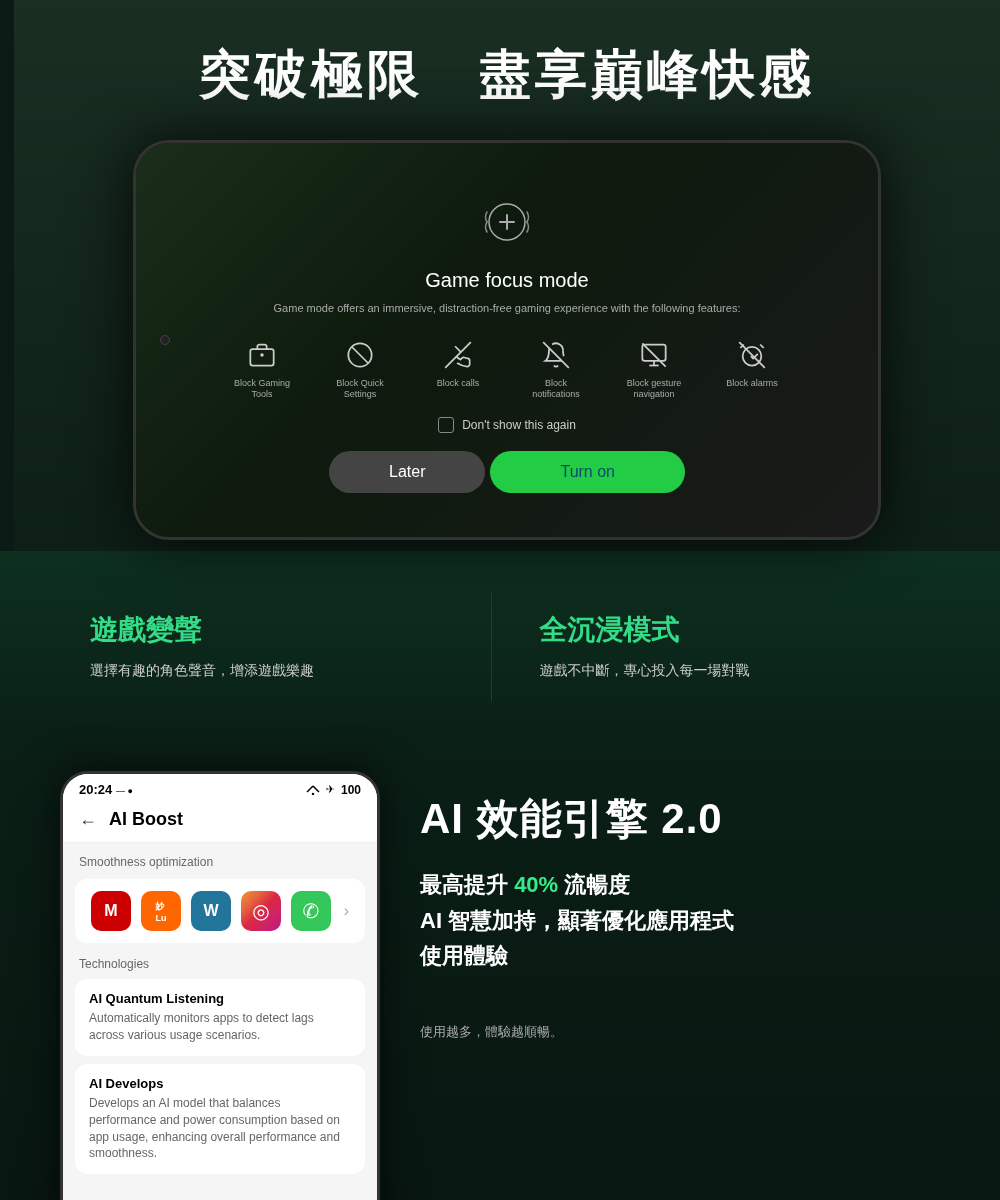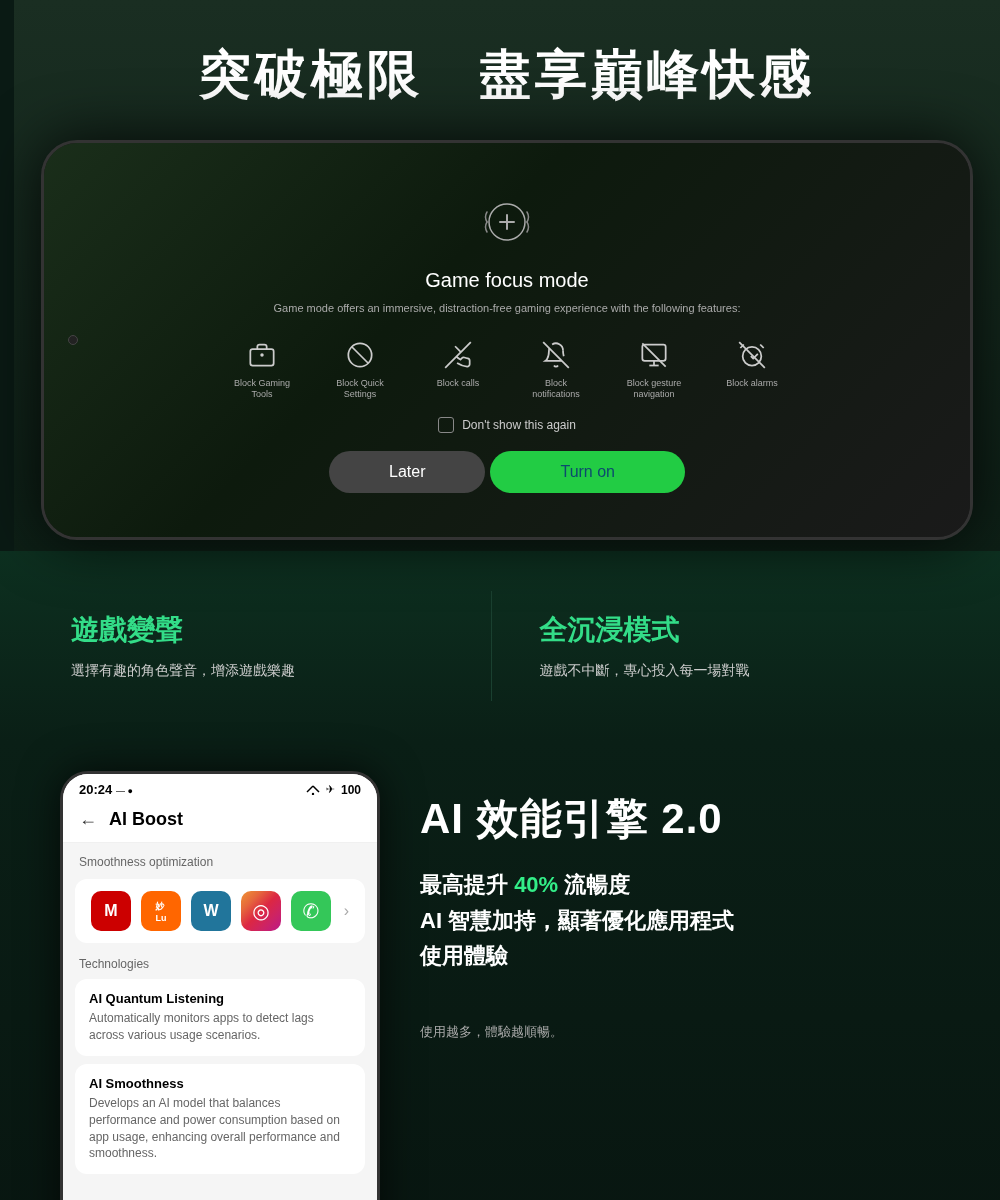--- a/index.html
+++ b/index.html
@@ -25,21 +25,21 @@
       color: #ffffff;
       font-size: 52px;
       font-weight: 700;
       letter-spacing: 4px;
       margin-bottom: 30px;
       text-align: center;
     }
 
     
     .phone-mockup {
-      width: 932px;
+      width: 748px;
       height: 400px;
       background: #1a1a1a;
       border-radius: 36px;
       border: 3px solid #333;
       position: relative;
       overflow: hidden;
       display: flex;
       align-items: center;
       justify-content: center;
       box-shadow: 0 0 60px rgba(0,0,0,0.8);
@@ -186,21 +186,21 @@
       border-radius: 30px;
       padding: 12px 70px;
       font-size: 16px;
       font-weight: 500;
       cursor: pointer;
     }
 
     
     .middle-section {
       background: linear-gradient(180deg, #0d3020 0%, #0a1f16 100%);
-      padding: 40px 41px;
+      padding: 40px 60px;
       display: flex;
       gap: 18px;
     }
 
     .feature-card {
       flex: 1;
       padding: 20px 30px;
     }
 
     .feature-card:first-child {
@@ -541,21 +541,21 @@
         <div class="app-icon app-icon-ig" style="font-size:20px;">◎</div>
         <div class="app-icon app-icon-phone" style="font-size:20px;">✆</div>
         <span class="apps-chevron">›</span>
       </div>
       <div class="tech-section-label">Technologies</div>
       <div class="tech-card">
         <div class="tech-card-title">AI Quantum Listening</div>
         <div class="tech-card-desc">Automatically monitors apps to detect lags across various usage scenarios.</div>
       </div>
       <div class="tech-card">
-        <div class="tech-card-title">AI Smoothness</div>
+        <div class="tech-card-title">AI Develops</div>
         <div class="tech-card-desc">Develops an AI model that balances performance and power consumption based on app usage, enhancing overall performance and smoothness.</div>
       </div>
     </div>
   </div>
 
   <div class="info-panel">
     <div class="info-title">AI 效能引擎 2.0</div>
     <div class="info-highlights">
       <div class="highlight-line">
         最高提升 <span class="highlight-green">40%</span> 流暢度

